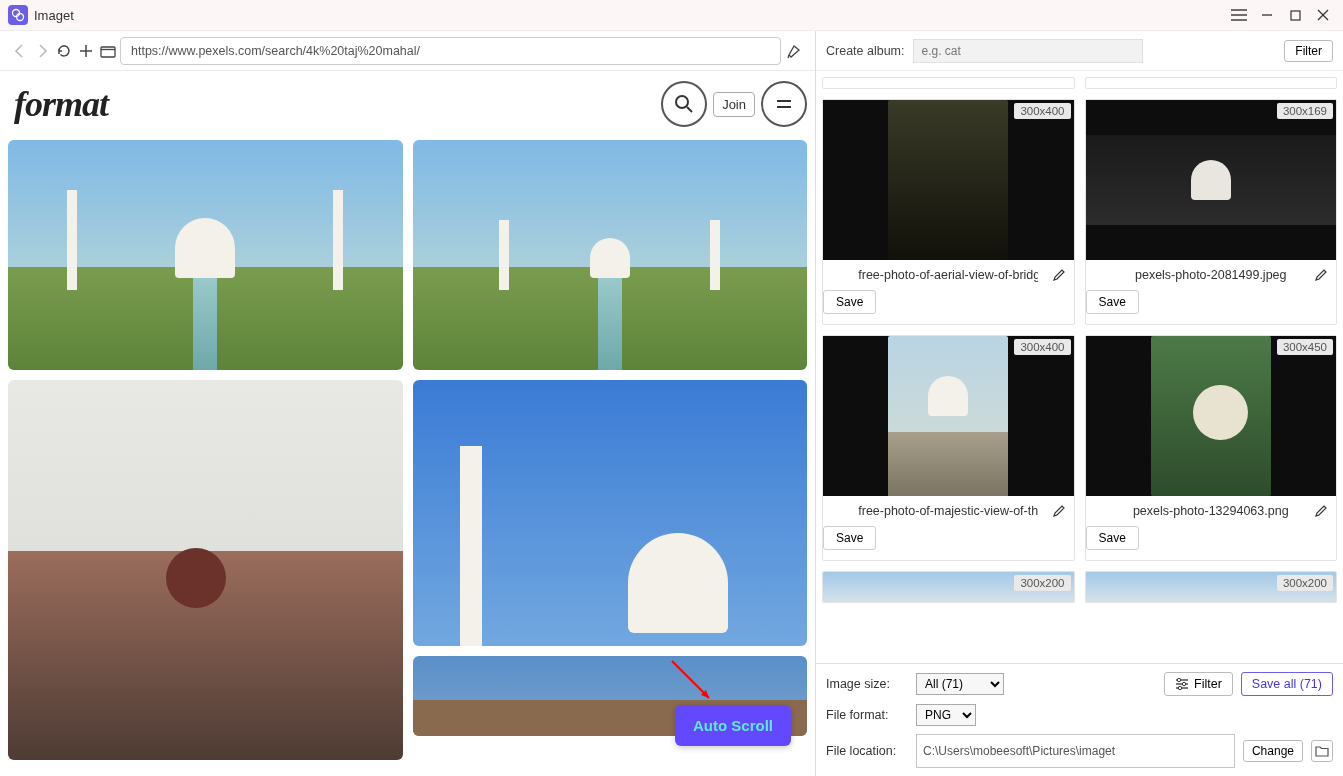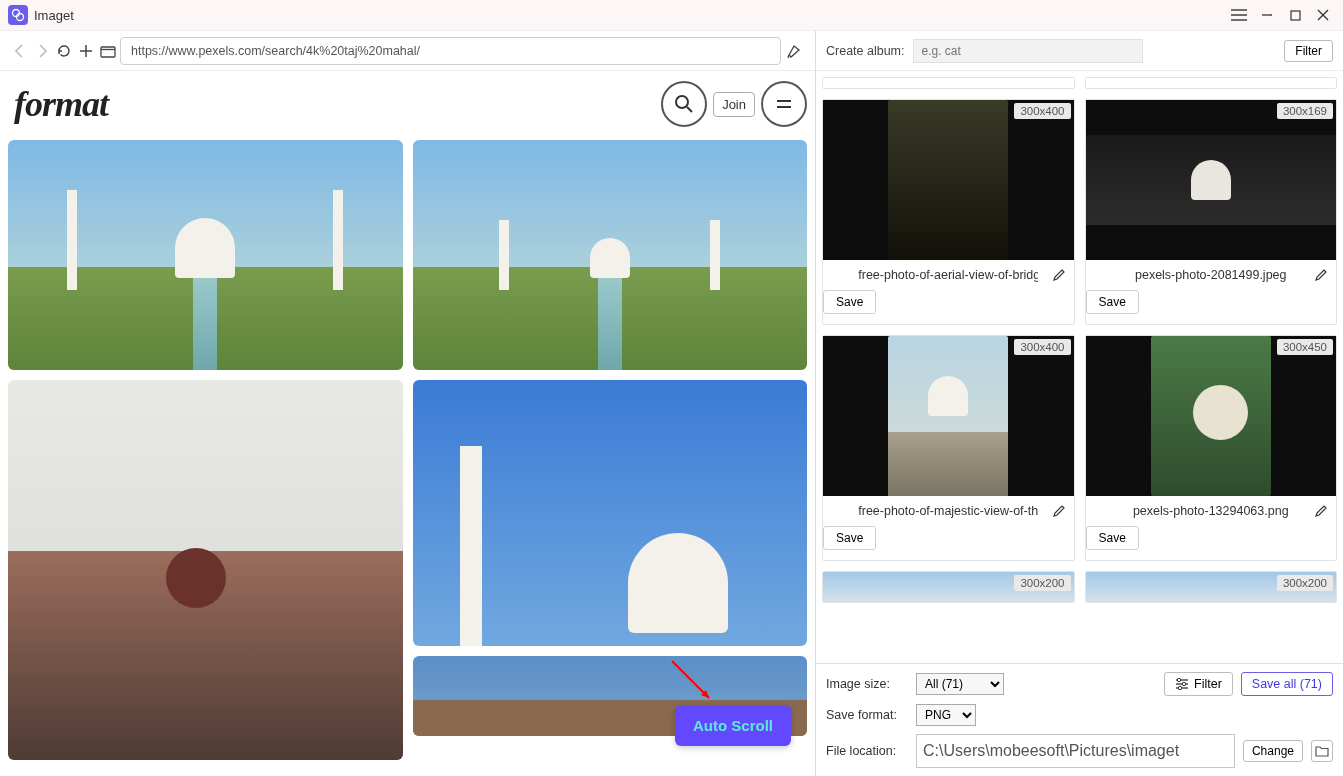--- a/index.html
+++ b/index.html
@@ -71,21 +71,21 @@
   .thumb-name-row .edit-icon { position:absolute; right:8px; cursor:pointer; width:14px; height:14px; }
   .thumb-save { display:flex; justify-content:flex-start; padding:0 0 10px; }
   .save-small-btn { border:1px solid #cfcfcf; border-radius:3px; padding:4px 12px; font-size:12px; background:#fff; cursor:pointer; }
 
   .controls { border-top:1px solid #e0e0e0; padding:8px 10px; display:flex; flex-direction:column; gap:8px; font-size:12.5px; }
   .control-row { display:flex; align-items:center; gap:8px; }
   .control-row .label { width:82px; color:#333; }
   .select { height:22px; border:1px solid #aaa; font-size:12px; padding:0 4px; background:#f7f7f7; }
   .filter-btn { margin-left:auto; border:1px solid #bbb; border-radius:3px; padding:4px 10px; font-size:12.5px; cursor:pointer; display:flex; align-items:center; gap:5px; background:#fff; }
   .saveall-btn { border:1px solid #6b5fe8; color:#4538d9; border-radius:3px; padding:4px 10px; font-size:12.5px; cursor:pointer; background:#fff; }
-  .file-input { flex:1; height:22px; border:1px solid #c5c5c5; padding:16px 6px; font-size:16px; color:#555; outline:none; }
+  .file-input { flex:1; height:22px; border:1px solid #c5c5c5; padding:16px 6px; font-size:12px; color:#555; outline:none; }
   .change-btn { border:1px solid #bbb; border-radius:3px; padding:3px 8px; font-size:12px; cursor:pointer; background:#fff; }
   .folder-btn { width:22px; height:22px; border:1px solid #bbb; border-radius:3px; display:flex; align-items:center; justify-content:center; cursor:pointer; background:#fff; }
 </style>
 </head>
 <body>
 
 <div class="titlebar">
   <div class="titlebar-left">
     <div class="app-icon">
       <svg width="14" height="14" viewBox="0 0 14 14">
@@ -338,21 +338,21 @@
               <line x1="1" y1="6" x2="13" y2="6" stroke="#333" stroke-width="1.3"></line>
               <circle cx="9" cy="6" r="1.7" fill="#fff" stroke="#333" stroke-width="1"></circle>
               <line x1="1" y1="10" x2="13" y2="10" stroke="#333" stroke-width="1.3"></line>
               <circle cx="5" cy="10" r="1.7" fill="#fff" stroke="#333" stroke-width="1"></circle>
             </svg>
           <span>Filter</span>
         </button>
         <button class="saveall-btn">Save all (71)</button>
       </div>
       <div class="control-row">
-        <span class="label">Save format:</span>
+        <span class="label">File format:</span>
         <select class="select" style="width:60px">
           <option>PNG</option>
         </select>
       </div>
       <div class="control-row">
         <span class="label">File location:</span>
         <input class="file-input" value="C:\Users\mobeesoft\Pictures\imaget" style="">
         <button class="change-btn">Change</button>
         <div class="folder-btn">
           <svg width="14" height="12" viewBox="0 0 14 12">

